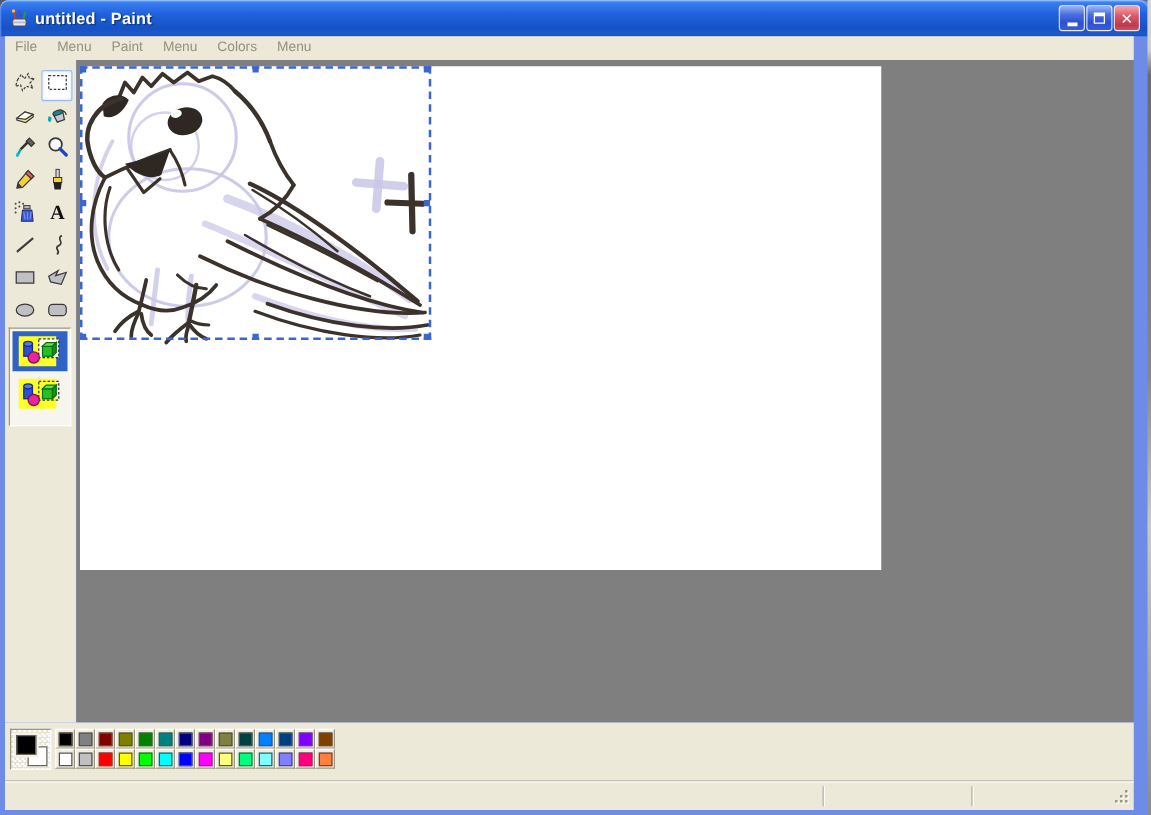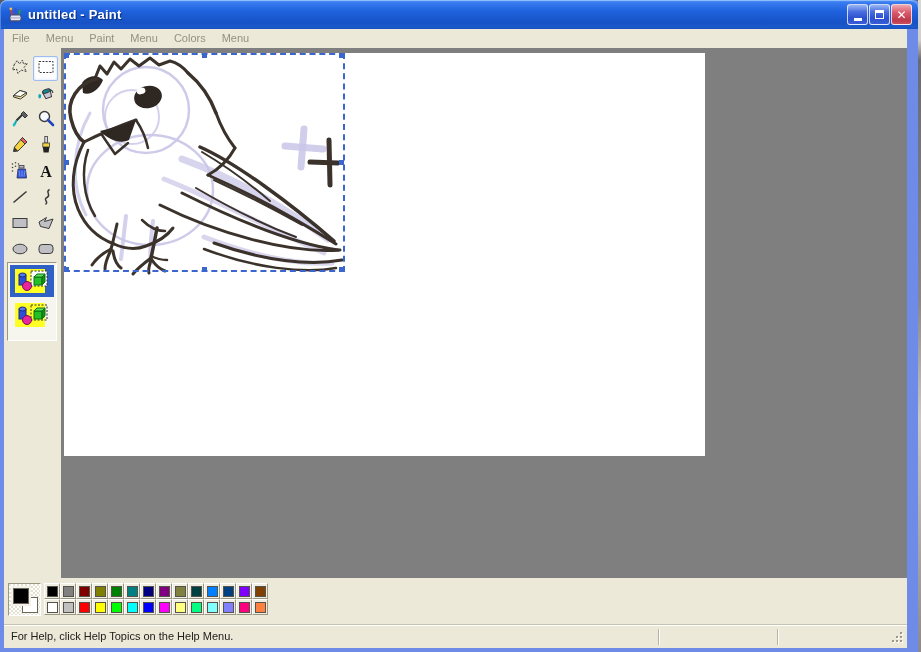--- a/index.html
+++ b/index.html
@@ -412,21 +412,20 @@
             <div class="chip" style="background: rgb(255, 0, 128);"></div>
           </div>
           <div class="swatch" title="#ff8040">
             <div class="chip" style="background: rgb(255, 128, 64);"></div>
           </div>
         </div>
       </div>
   </div>
 
   <div class="statusbar">
-    <span class="status-text">For Help, click Help Topics on the Help Menu.</span>
     <div class="sb-div d1"></div>
     <div class="sb-div d2"></div>
     <div class="grip">
         <i></i>
         <i></i>
         <i></i>
         <i></i>
         <i></i>
         <i></i>
       </div>

